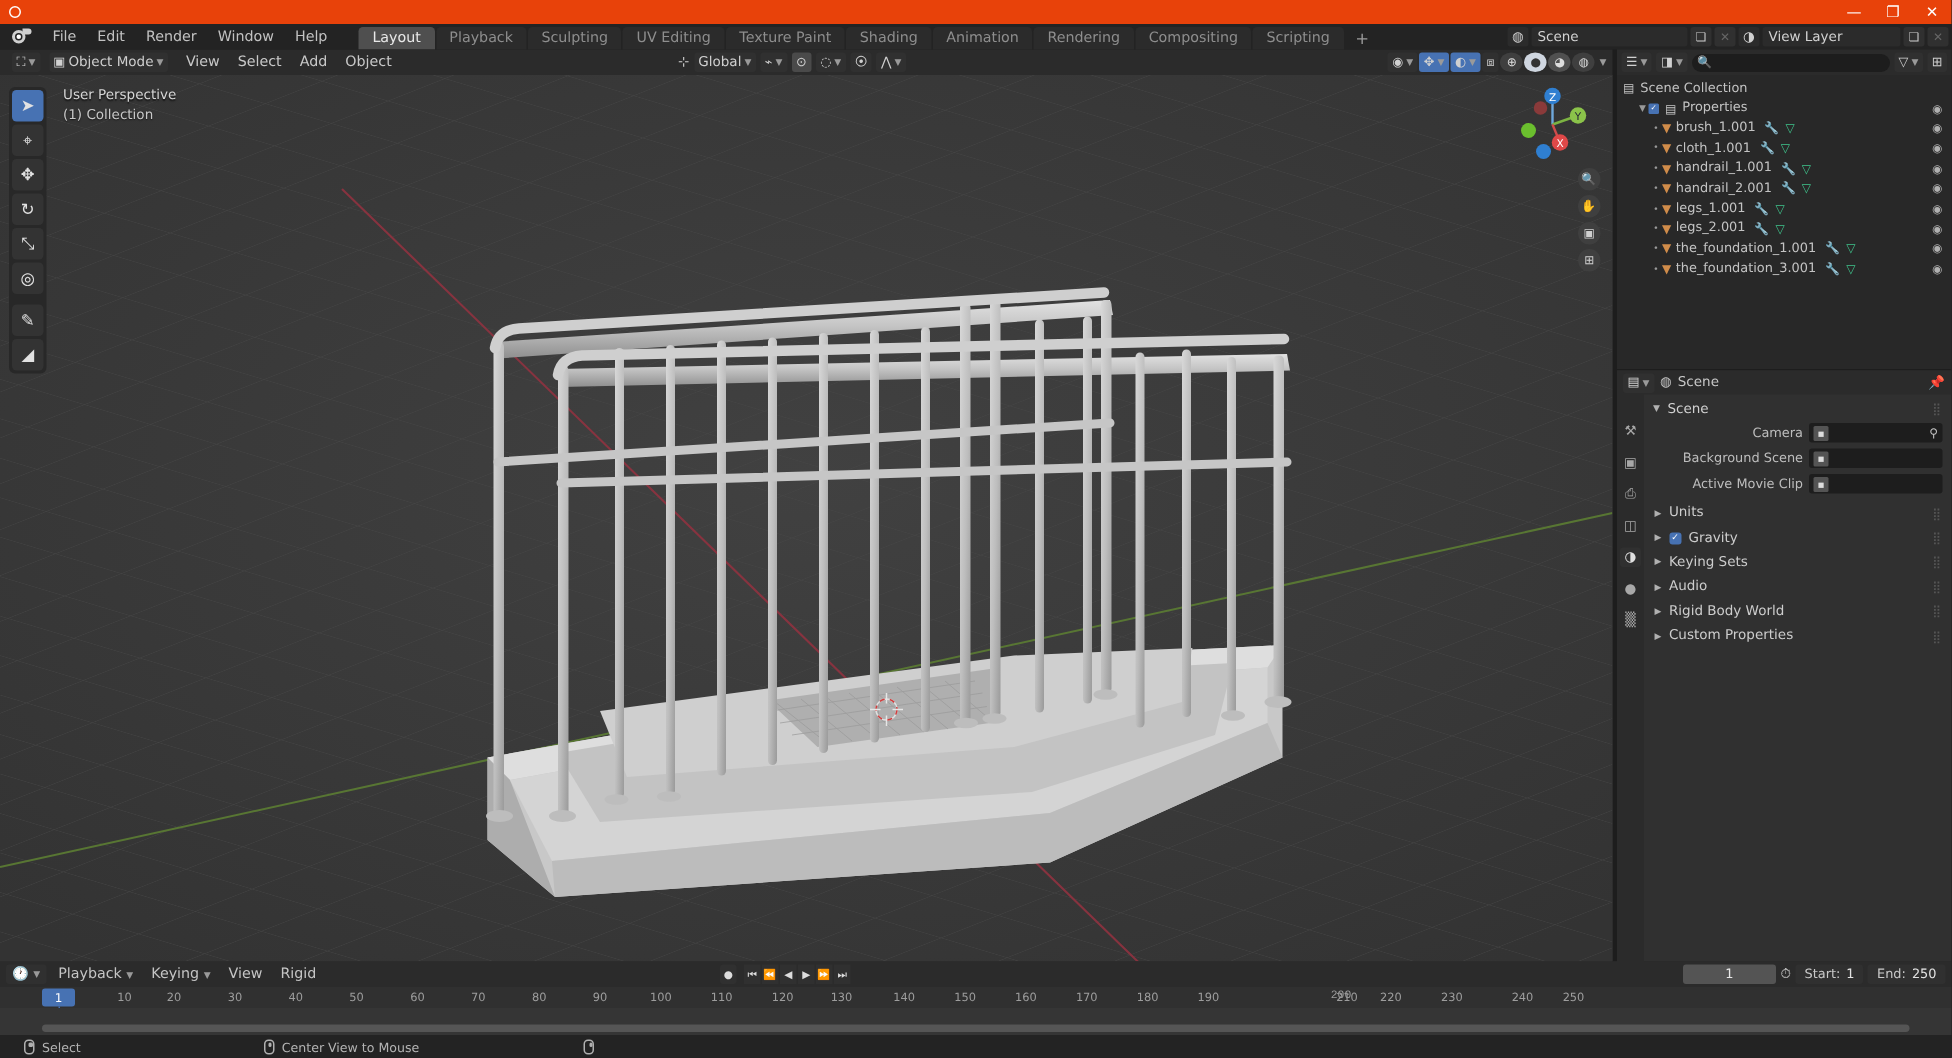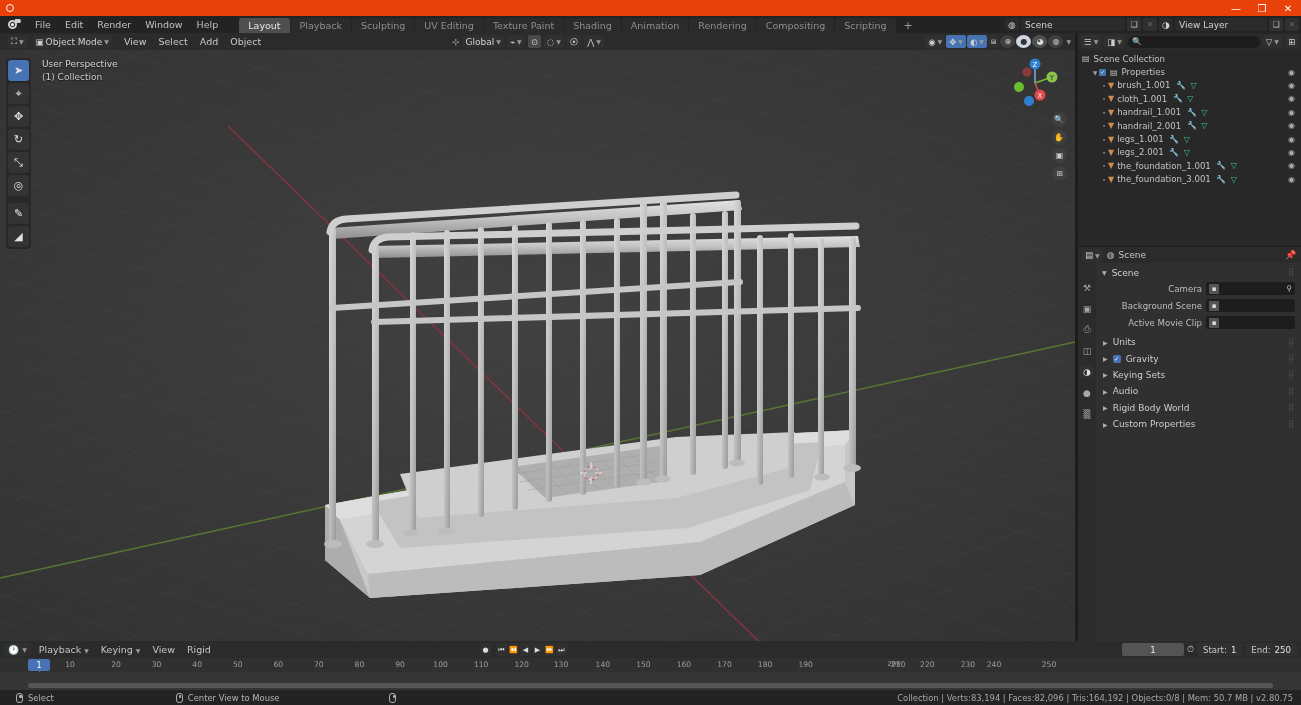--- a/index.html
+++ b/index.html
@@ -632,21 +632,21 @@
           <span>Start:</span>
           <b>1</b>
         </div>
         <div class="se-fld">
           <span>End:</span>
           <b>250</b>
         </div>
       </div>
     </div>
     <div class="ruler" id="ruler">
-        <div class="tick" style="left: 70px;">10</div>
+        <div class="tick" style="left: 83px;">10</div>
         <div class="tick" style="left: 116.068px;">20</div>
         <div class="tick" style="left: 156.631px;">30</div>
         <div class="tick" style="left: 197.193px;">40</div>
         <div class="tick" style="left: 237.755px;">50</div>
         <div class="tick" style="left: 278.317px;">60</div>
         <div class="tick" style="left: 318.88px;">70</div>
         <div class="tick" style="left: 359.442px;">80</div>
         <div class="tick" style="left: 400.004px;">90</div>
         <div class="tick" style="left: 440.566px;">100</div>
         <div class="tick" style="left: 481.129px;">110</div>
@@ -655,21 +655,21 @@
         <div class="tick" style="left: 602.815px;">140</div>
         <div class="tick" style="left: 643.378px;">150</div>
         <div class="tick" style="left: 683.94px;">160</div>
         <div class="tick" style="left: 724.502px;">170</div>
         <div class="tick" style="left: 765.064px;">180</div>
         <div class="tick" style="left: 805.627px;">190</div>
         <div class="tick" style="left: 894px; font-family: Liberation Mono, monospace;">200</div>
         <div class="tick" style="left: 898px;">210</div>
         <div class="tick" style="left: 927.313px;">220</div>
         <div class="tick" style="left: 967.876px;">230</div>
-        <div class="tick" style="left: 994px; text-align: center;">240</div>
+        <div class="tick" style="left: 1015px; text-align: center;">240</div>
         <div class="tick" style="left: 1049px;">250</div>
         <div class="playhead" style="left: 39px;">1</div>
         <div class="ph-line" style="left: 39px;"></div>
       </div>
     <div class="tl-track">
       <div class="tl-edge">›</div>
       <div class="tl-scroll"></div>
     </div>
   </div>
 
@@ -678,16 +678,15 @@
       <span class="mouse-ico"></span>
       <span>Select</span>
     </div>
     <div class="sb-item" style="margin-left:122px">
       <span class="mouse-ico"></span>
       <span>Center View to Mouse</span>
     </div>
     <div class="sb-item" style="margin-left:110px">
       <span class="mouse-ico right"></span>
     </div>
-    <div class="sb-right">Collection | Verts:83,194 | Faces:82,096 | Tris:164,192 | Objects:0/8 | Mem: 50.7 MB | v2.80.75</div>
   </div>
 
 </div>
 
 </body></html>

